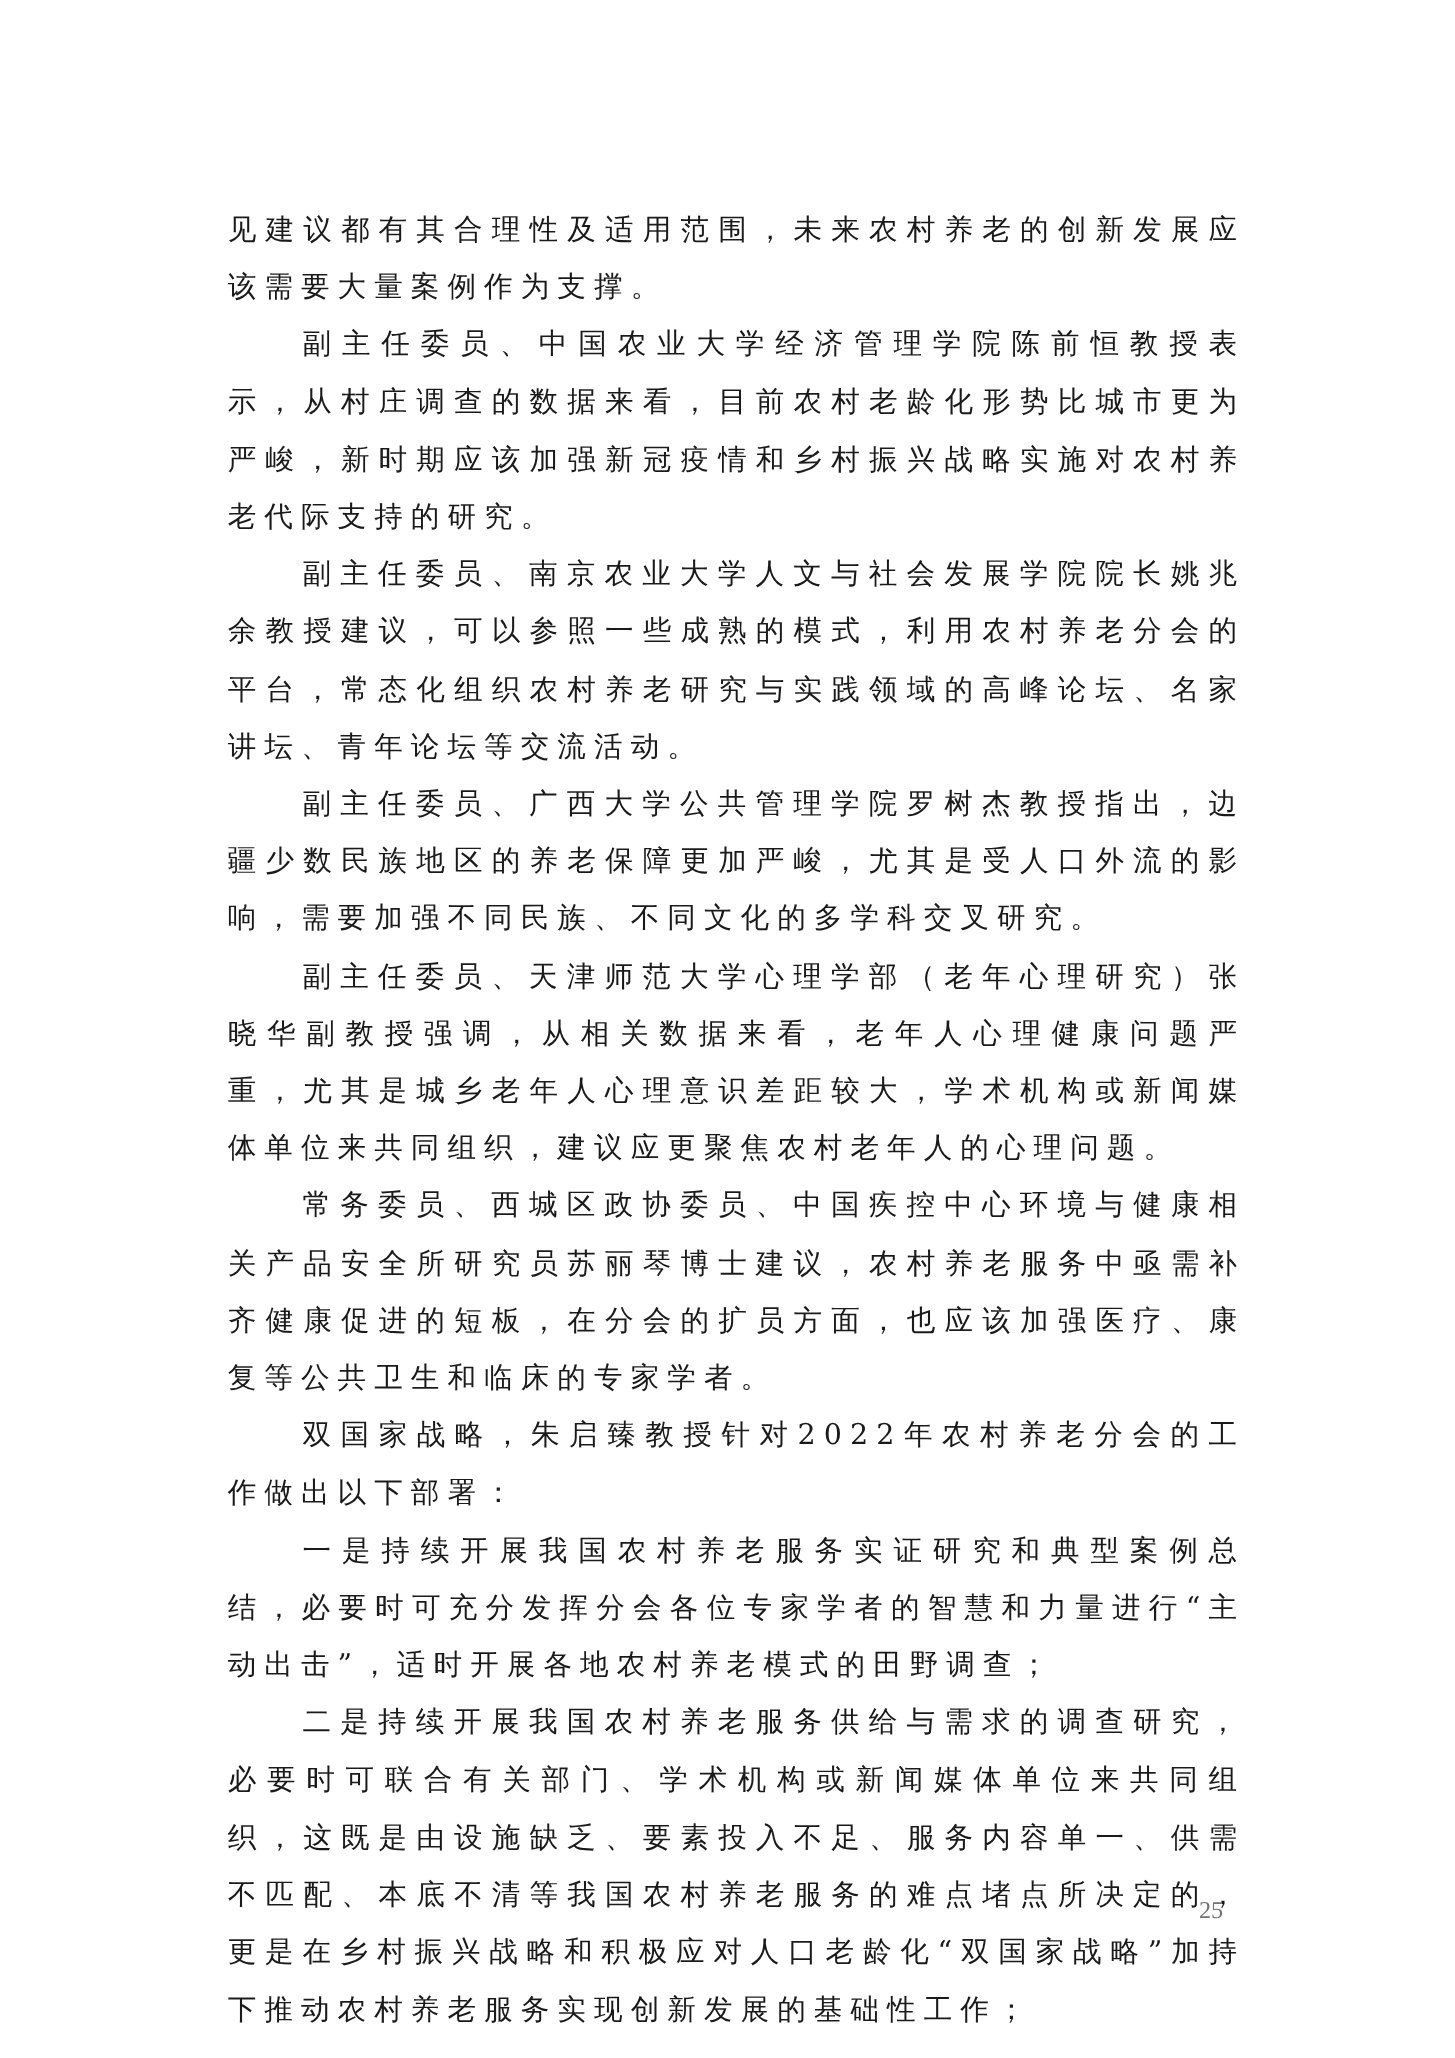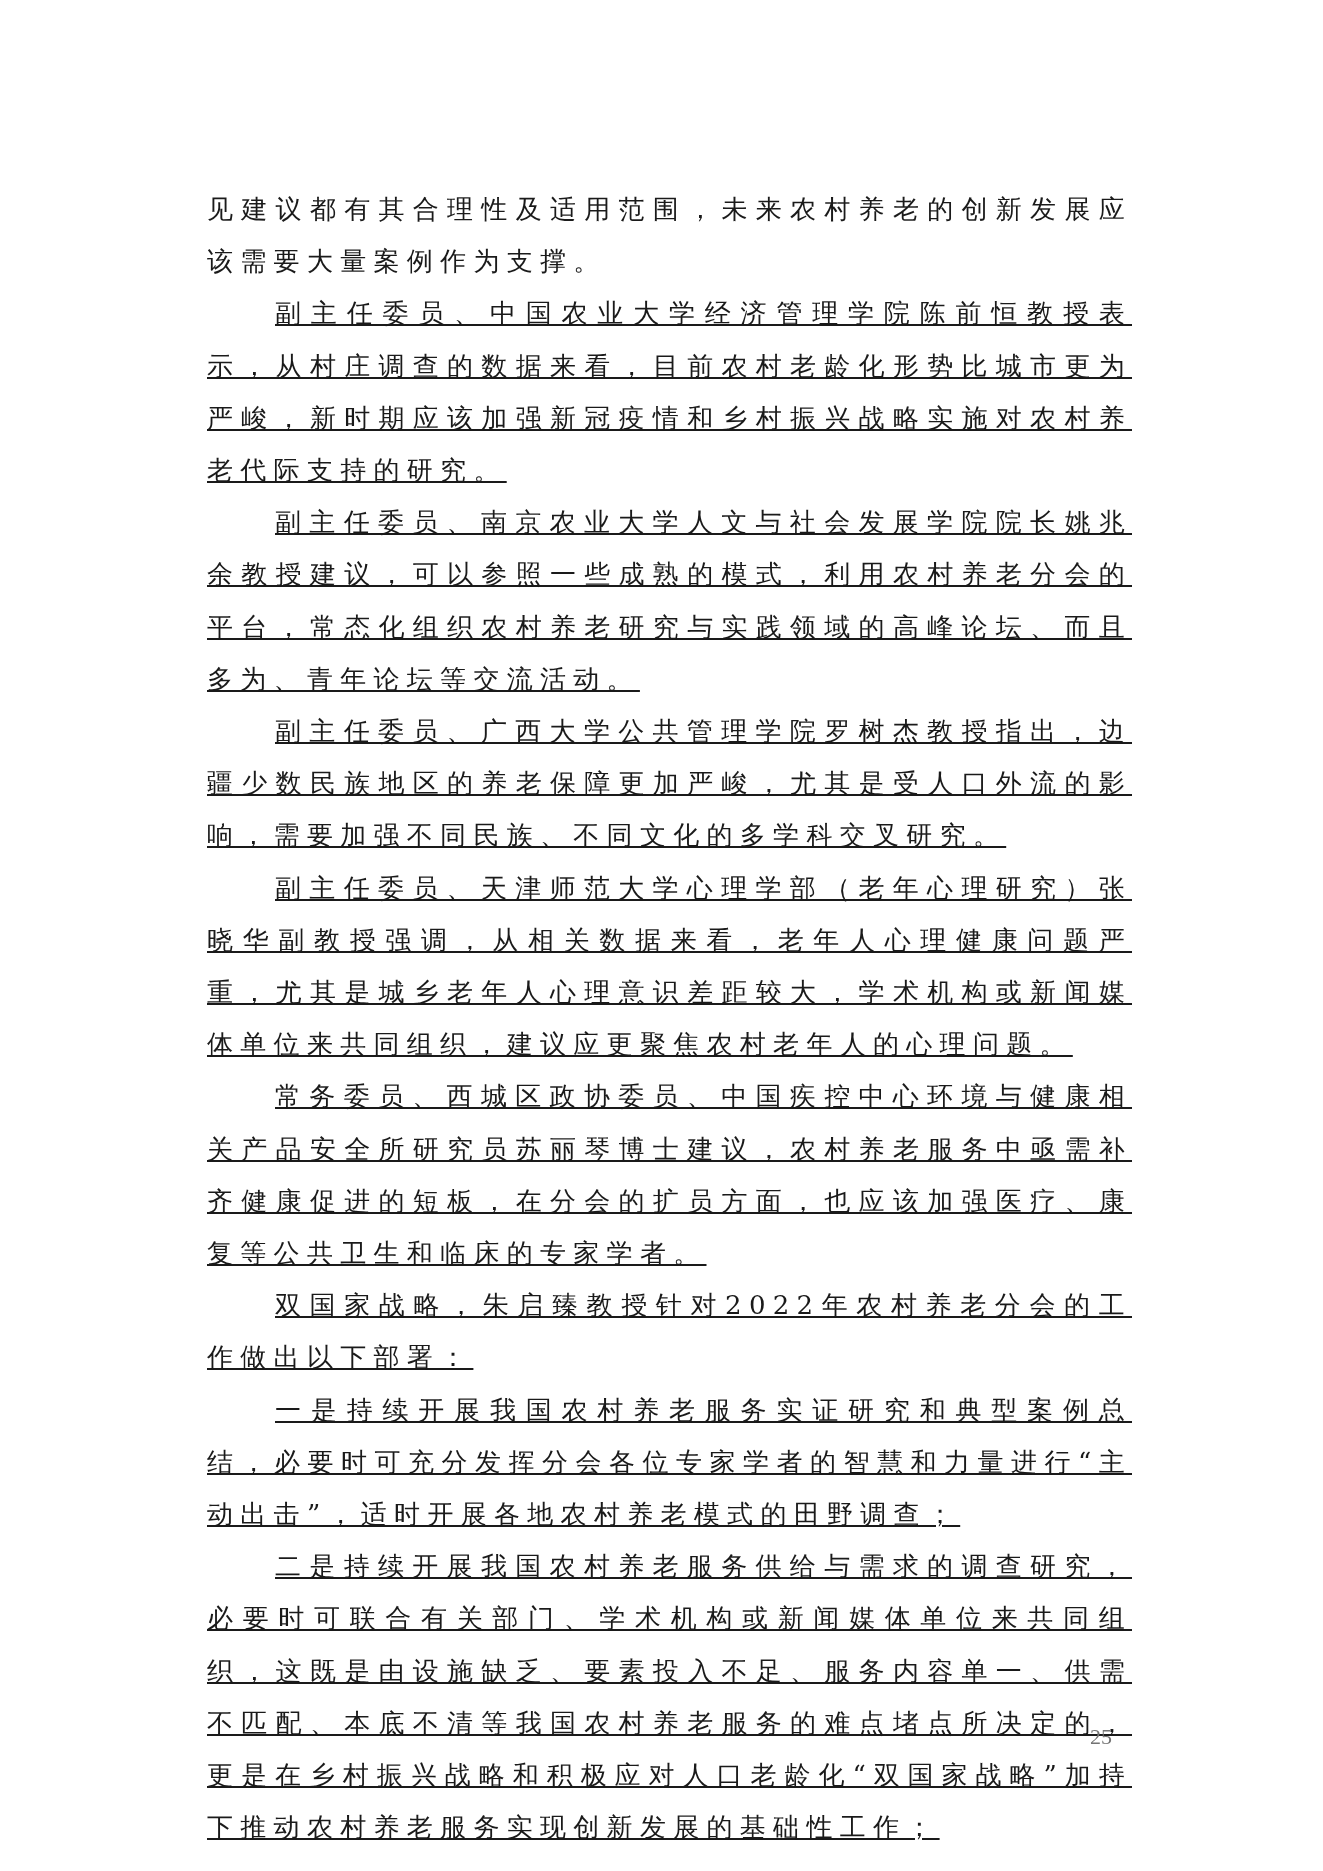--- a/index.html
+++ b/index.html
@@ -8,35 +8,35 @@
       position: absolute; left: 0; top: 0; width: 1323px; height: 1497px;
       background: #ffffff;
     }
     .body-text {
       position: absolute; left: 207px; top: 183px; width: 925px;
       font-family: "DejaVu Serif", "Liberation Serif", serif;
       font-size: 26px; line-height: 52.2px; color: #1a1a1a;
       letter-spacing: 7.3px;
     }
     .para { margin: 0; text-align: justify; text-align-last: left; }
-    .para.indent { text-indent: 68px; text-decoration: underline; }
+    .para.indent { text-indent: 68px; }
     .page-number {
       position: absolute; left: 1090px; top: 1724px;
       font-family: "Liberation Serif", "DejaVu Serif", serif;
       font-size: 22px; color: #737373;
     }
   </style>
 </head>
 <body>
 
 <div class="page">
   <div class="body-text">
     <p class="para">见建议都有其合理性及适用范围，未来农村养老的创新发展应该需要大量案例作为支撑。</p>
     <p class="para indent">副主任委员、中国农业大学经济管理学院陈前恒教授表示，从村庄调查的数据来看，目前农村老龄化形势比城市更为严峻，新时期应该加强新冠疫情和乡村振兴战略实施对农村养老代际支持的研究。</p>
-    <p class="para indent">副主任委员、南京农业大学人文与社会发展学院院长姚兆余教授建议，可以参照一些成熟的模式，利用农村养老分会的平台，常态化组织农村养老研究与实践领域的高峰论坛、而且多为、青年论坛等交流活动。</p>
+    <p class="para indent">副主任委员、南京农业大学人文与社会发展学院院长姚兆余教授建议，可以参照一些成熟的模式，利用农村养老分会的平台，常态化组织农村养老研究与实践领域的高峰论坛、名家讲坛、青年论坛等交流活动。</p>
     <p class="para indent">副主任委员、广西大学公共管理学院罗树杰教授指出，边疆少数民族地区的养老保障更加严峻，尤其是受人口外流的影响，需要加强不同民族、不同文化的多学科交叉研究。</p>
     <p class="para indent">副主任委员、天津师范大学心理学部（老年心理研究）张晓华副教授强调，从相关数据来看，老年人心理健康问题严重，尤其是城乡老年人心理意识差距较大，学术机构或新闻媒体单位来共同组织，建议应更聚焦农村老年人的心理问题。</p>
     <p class="para indent">常务委员、西城区政协委员、中国疾控中心环境与健康相关产品安全所研究员苏丽琴博士建议，农村养老服务中亟需补齐健康促进的短板，在分会的扩员方面，也应该加强医疗、康复等公共卫生和临床的专家学者。</p>
     <p class="para indent">双国家战略，朱启臻教授针对2022年农村养老分会的工作做出以下部署：</p>
     <p class="para indent">一是持续开展我国农村养老服务实证研究和典型案例总结，必要时可充分发挥分会各位专家学者的智慧和力量进行“主动出击”，适时开展各地农村养老模式的田野调查；</p>
     <p class="para indent">二是持续开展我国农村养老服务供给与需求的调查研究，必要时可联合有关部门、学术机构或新闻媒体单位来共同组织，这既是由设施缺乏、要素投入不足、服务内容单一、供需不匹配、本底不清等我国农村养老服务的难点堵点所决定的，更是在乡村振兴战略和积极应对人口老龄化“双国家战略”加持下推动农村养老服务实现创新发展的基础性工作；</p>
   </div>
   <div class="page-number">25</div>
 </div>
 

